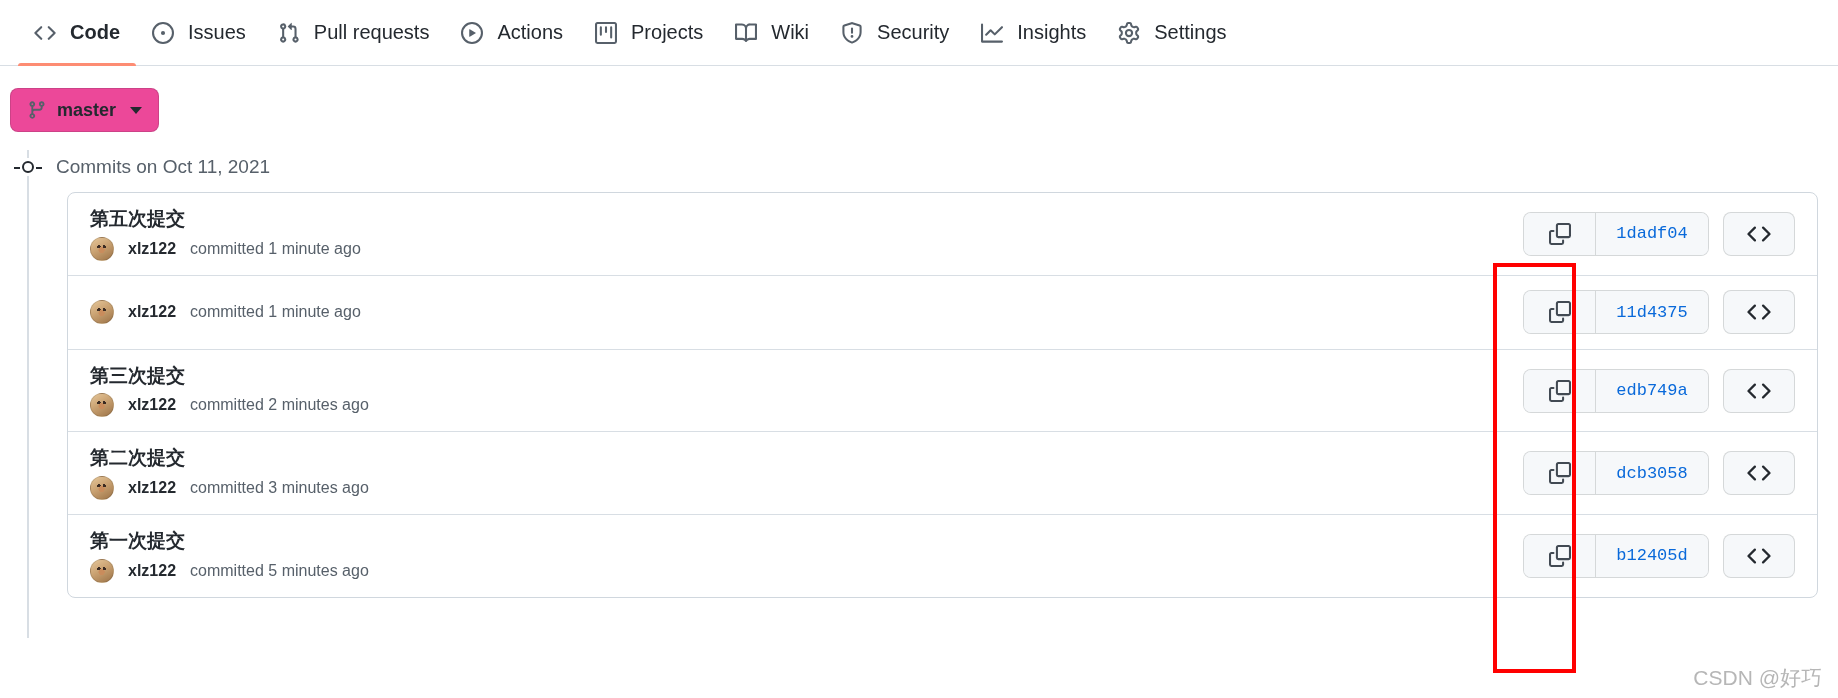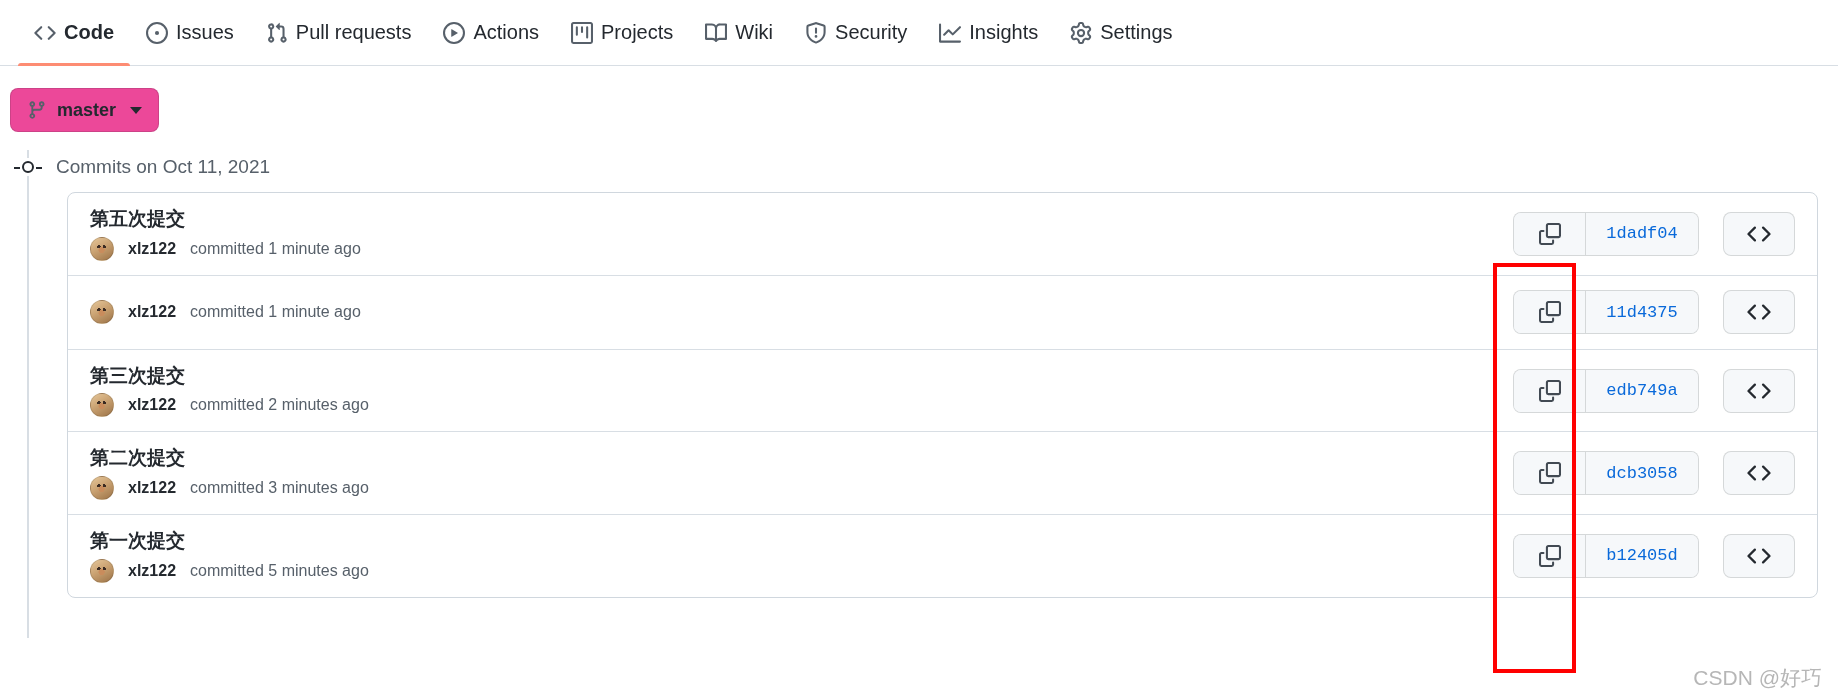--- a/index.html
+++ b/index.html
@@ -17,21 +17,21 @@
     height: 66px;
     background: #ffffff;
     border-bottom: 1px solid #d8dee4;
     display: flex;
     align-items: center;
     padding-left: 18px;
   }
   .nav-item {
     display: flex;
     align-items: center;
-    gap: 8px;
+    gap: 14px;
     height: 66px;
     padding: 0 16px;
     font-size: 20px;
     color: #24292f;
     cursor: pointer;
     position: relative;
     white-space: nowrap;
   }
   .nav-item .nav-label { color: #24292f; }
   .nav-item.selected .nav-label { font-weight: 700; }
@@ -176,21 +176,21 @@
       border: 1px solid rgba(27,31,36,0.12);
   }
   .author {
     font-weight: 700;
     color: #24292f;
     cursor: pointer;
   }
   .commit-right {
     display: flex;
     align-items: center;
-    gap: 24px;
+    gap: 14px;
     flex: none;
   }
   .sha-group {
     display: flex;
     align-items: stretch;
     border: 1px solid rgba(27,31,36,0.15);
     border-radius: 8px;
     overflow: hidden;
     background: #f6f8fa;
     height: 44px;

